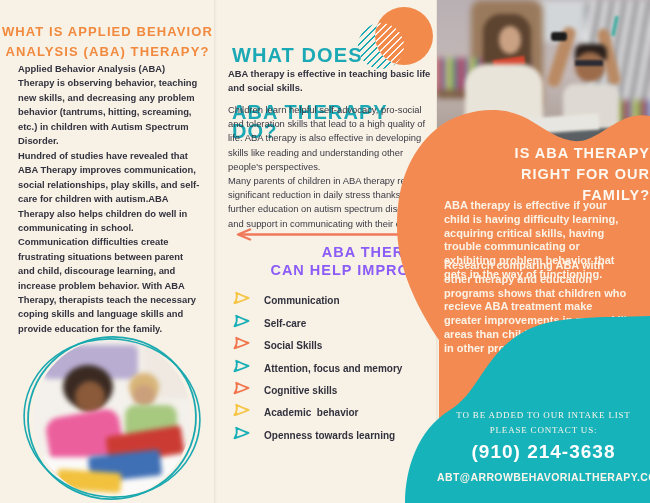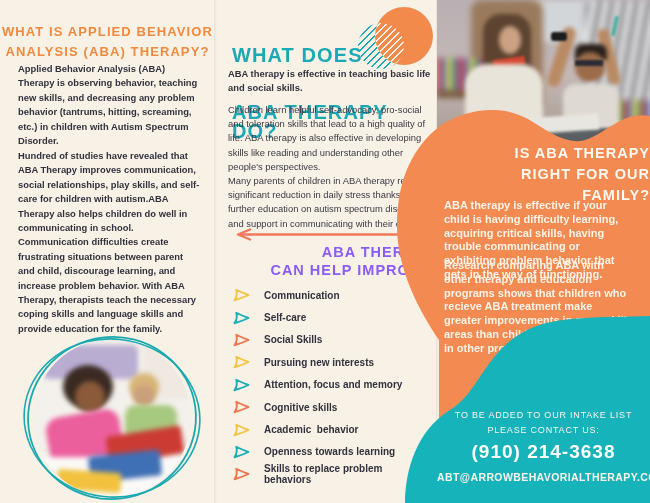--- a/index.html
+++ b/index.html
@@ -31,36 +31,36 @@
   .stripes-circle{position:absolute; left:143px; top:23px; width:46px; height:46px; border-radius:50%;
      background:repeating-linear-gradient(135deg, #1BAAB5 0 1.5px, rgba(0,0,0,0) 1.5px 5px);}
   .orange-circle{position:absolute; left:160px; top:7px; width:58px; height:58px; border-radius:50%;
      background:#F18A4B; overflow:hidden;}
   .white-stripes{position:absolute; left:-17px; top:16px; width:46px; height:46px; border-radius:50%;
      background:repeating-linear-gradient(135deg, rgba(255,255,255,0.9) 0 1.5px, rgba(0,0,0,0) 1.5px 5px);}
   .divider{position:absolute; left:18px; top:228px;}
   .list-title{position:absolute; left:0; top:244px; width:222px; text-align:right; color:#8b5cf6;
               font-weight:800; font-size:14.5px; line-height:17.5px; letter-spacing:1px;}
   .list{position:absolute; left:16px; top:284px; width:200px;}
-  .list-row{display:flex; align-items:center; height:22.4px;}
+  .list-row{display:flex; align-items:flex-end; height:22.4px;}
   .list-row svg{flex:0 0 auto; margin-right:12px;}
   .list-label{font-size:10px; font-weight:700; color:#32323E; white-space:pre-wrap;}
   
   .panel-right{position:absolute; left:437px; top:0; width:213px; height:503px; z-index:3;}
   .photo{position:absolute; left:0; top:0; width:213px; height:166px; overflow:hidden;
          background:linear-gradient(180deg,#b9b0b4 0%, #c4b8b6 45%, #9d8f85 100%);}
   .pb{position:absolute; filter:blur(3px);}
   .blob-svg, .wave-svg{position:absolute; left:-45px; top:0; width:258px; height:503px;}
   .rp-title{position:absolute; left:15px; top:143px; color:#FDF8F0; font-weight:800;
             font-size:14.5px; line-height:21px; letter-spacing:1px; z-index:4;text-align:right;}
   .rp-p{position:absolute; left:7px; width:185px; font-size:11px; font-weight:700;
         line-height:13.8px; color:#FCF3E7; z-index:4;}
   .rp-p1{top:199px;} .rp-p2{top:259px;}
   .contact{position:absolute; left:0; top:408px; width:213px; text-align:center; z-index:6; color:#FBF4EA;}
-  .contact-small{font-size:9px; letter-spacing:0.8px; line-height:15px; font-weight:400;}
+  .contact-small{font-size:9px; letter-spacing:0.8px; line-height:15px; font-weight:400;font-family:Liberation Serif, serif;}
   .contact-phone{margin-top:3px; font-size:19px; font-weight:700; letter-spacing:1px; color:#FFFFFF;}
   .contact-email{margin-top:8px; font-size:10.5px; font-weight:700; letter-spacing:0.4px;}
 </style>
 </head>
 <body>
 
 <div class="brochure">
   <div class="fold" style="left:214px;"></div>
   <div class="fold" style="left:436px;"></div>
 
@@ -131,53 +131,41 @@
         <span class="list-label">Self-care</span>
       </div>
       <div class="list-row">
         <svg width="21" height="16" viewBox="0 0 24 18">
             <path d="M4 15 Q14 12 20 9 Q12 6 6 3 Q8 9 4 15 Z" fill="none" stroke-width="2.2" stroke-linejoin="round" stroke="#F1764E"></path>
           </svg>
         <span class="list-label">Social Skills</span>
       </div>
       <div class="list-row">
         <svg width="21" height="16" viewBox="0 0 24 18">
+            <path d="M4 15 Q14 12 20 9 Q12 6 6 3 Q8 9 4 15 Z" fill="none" stroke-width="2.2" stroke-linejoin="round" stroke="#19AFB7"></path>
+          </svg>
+        <span class="list-label">Attention, focus and memory</span>
+      </div>
+      <div class="list-row">
+        <svg width="21" height="16" viewBox="0 0 24 18">
+            <path d="M4 15 Q14 12 20 9 Q12 6 6 3 Q8 9 4 15 Z" fill="none" stroke-width="2.2" stroke-linejoin="round" stroke="#F1764E"></path>
+          </svg>
+        <span class="list-label">Cognitive skills</span>
+      </div>
+      <div class="list-row">
+        <svg width="21" height="16" viewBox="0 0 24 18">
             <path d="M4 15 Q14 12 20 9 Q12 6 6 3 Q8 9 4 15 Z" fill="none" stroke-width="2.2" stroke-linejoin="round" stroke="#F5C443"></path>
           </svg>
-        <span class="list-label">Pursuing new interests</span>
+        <span class="list-label">Academic  behavior</span>
       </div>
       <div class="list-row">
         <svg width="21" height="16" viewBox="0 0 24 18">
             <path d="M4 15 Q14 12 20 9 Q12 6 6 3 Q8 9 4 15 Z" fill="none" stroke-width="2.2" stroke-linejoin="round" stroke="#19AFB7"></path>
           </svg>
-        <span class="list-label">Attention, focus and memory</span>
-      </div>
-      <div class="list-row">
-        <svg width="21" height="16" viewBox="0 0 24 18">
-            <path d="M4 15 Q14 12 20 9 Q12 6 6 3 Q8 9 4 15 Z" fill="none" stroke-width="2.2" stroke-linejoin="round" stroke="#F1764E"></path>
-          </svg>
-        <span class="list-label">Cognitive skills</span>
-      </div>
-      <div class="list-row">
-        <svg width="21" height="16" viewBox="0 0 24 18">
-            <path d="M4 15 Q14 12 20 9 Q12 6 6 3 Q8 9 4 15 Z" fill="none" stroke-width="2.2" stroke-linejoin="round" stroke="#F5C443"></path>
-          </svg>
-        <span class="list-label">Academic  behavior</span>
-      </div>
-      <div class="list-row">
-        <svg width="21" height="16" viewBox="0 0 24 18">
-            <path d="M4 15 Q14 12 20 9 Q12 6 6 3 Q8 9 4 15 Z" fill="none" stroke-width="2.2" stroke-linejoin="round" stroke="#19AFB7"></path>
-          </svg>
         <span class="list-label">Openness towards learning</span>
-      </div>
-      <div class="list-row">
-        <svg width="21" height="16" viewBox="0 0 24 18">
-            <path d="M4 15 Q14 12 20 9 Q12 6 6 3 Q8 9 4 15 Z" fill="none" stroke-width="2.2" stroke-linejoin="round" stroke="#F1764E"></path>
-          </svg>
-        <span class="list-label">Skills to replace problem behaviors</span>
       </div>
     </div>
   </div>
 
   <div class="panel-right">
 
     <div class="photo">
       <div class="pb" style="left:95px;top:0;width:62px;height:42px;background:#d3d6d9;"></div>
       <div class="pb" style="left:148px;top:0;width:68px;height:118px;background:repeating-linear-gradient(100deg,#8f8f93 0 6px,#e8e8ea 6px 12px);border-radius:8px;"></div>
       <div class="pb" style="left:34px;top:0;width:72px;height:112px;background:#9a7a5c;border-radius:10px;"></div>

